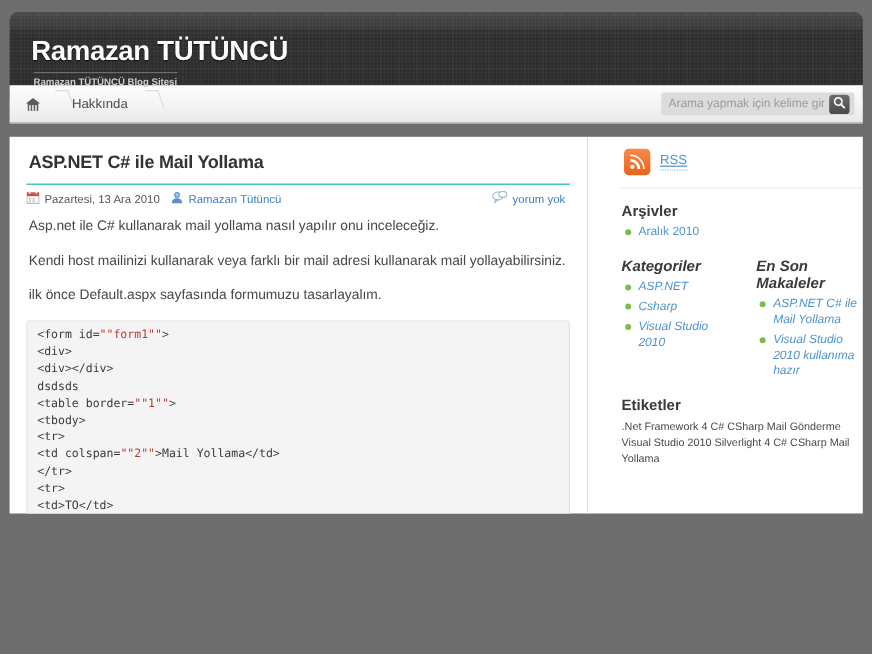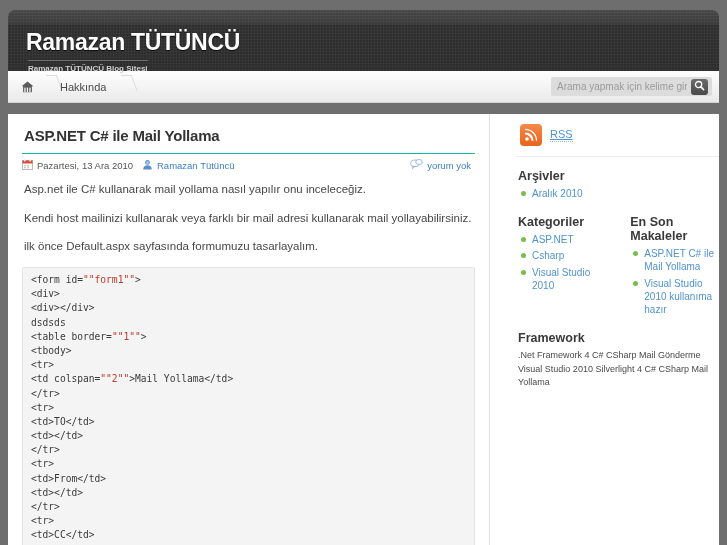--- a/index.html
+++ b/index.html
@@ -5,21 +5,21 @@
   * { box-sizing: border-box; }
   html, body {
     margin: 0; padding: 0;
     width: 727px; height: 545px;
     overflow: hidden;
     background: #6e6e6e;
     font-family: "Liberation Sans", sans-serif;
   }
   #page {
     position: relative;
-    width: 727px; height: 545px;
+    width: 727px; height: 428px;
     background: #6e6e6e;
     overflow: hidden;
   }
 
   
   #header {
     position: absolute;
     left: 8px; top: 10px;
     width: 711px; height: 72px;
     border-radius: 7px 7px 0 0;
@@ -226,21 +226,21 @@
     line-height: 1.32;
   }
   .side-list li:before {
     content:"";
     position:absolute; left: 1px; top: 4px;
     width: 5px; height: 5px;
     border-radius: 50%;
     background: #79bd4a;
   }
   .side-list a { color: #4f93cf; text-decoration: none; text-align: right; }
-  #two-col { display: flex; gap: 28px; }
+  #two-col { display: flex; gap: 28px; font-style: italic; }
   #col-kategoriler { width: 100px; }
   #col-makaleler { width: 110px; }
   #etiketler-text {
     padding: 0 2px;
     font-size: 9px;
     line-height: 1.5;
     color: #4a4a4a;
   }
 </style>
 </head>
@@ -401,19 +401,19 @@
               <a href="#">ASP.NET C# ile Mail Yollama</a>
             </li>
             <li>
               <a href="#">Visual Studio 2010 kullanıma hazır</a>
             </li>
           </ul>
         </div>
       </div>
 
       <div>
-        <div class="side-h">Framework</div>
+        <div class="side-h">Etiketler</div>
         <div id="etiketler-text">.Net Framework 4 C# CSharp Mail Gönderme Visual Studio 2010 Silverlight 4 C# CSharp Mail Yollama</div>
       </div>
 
     </div>
   </div>
 </div>
 
 </body></html>

